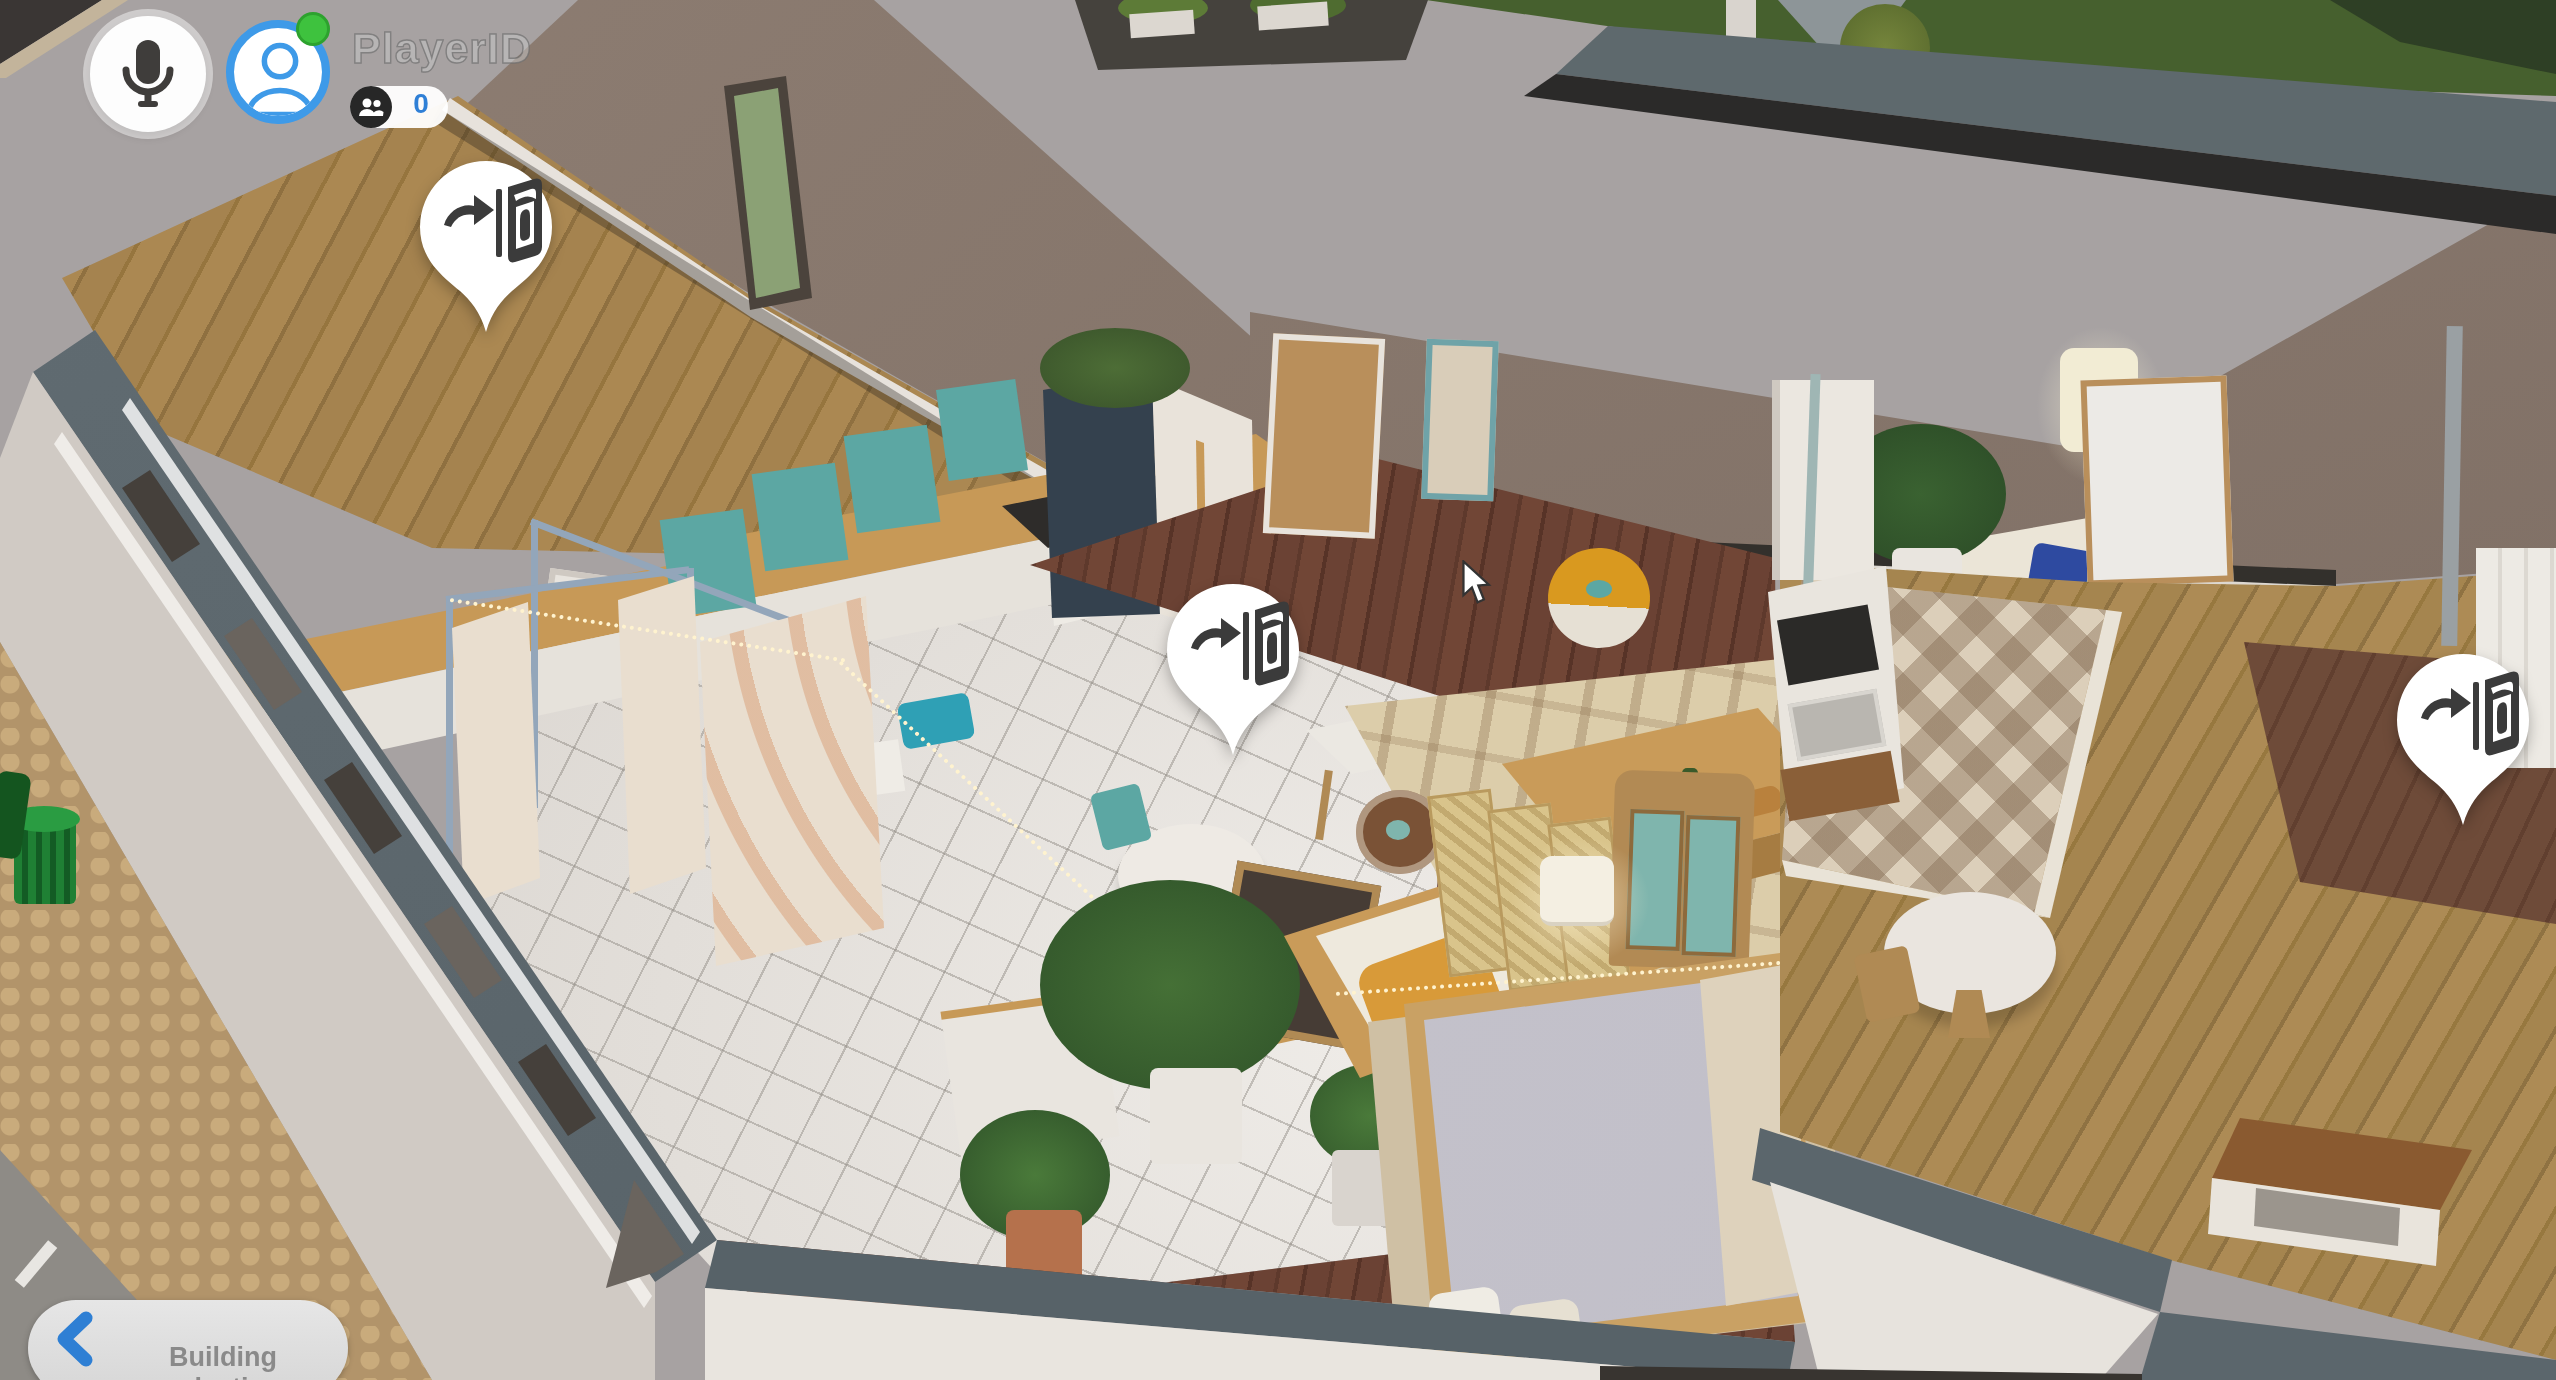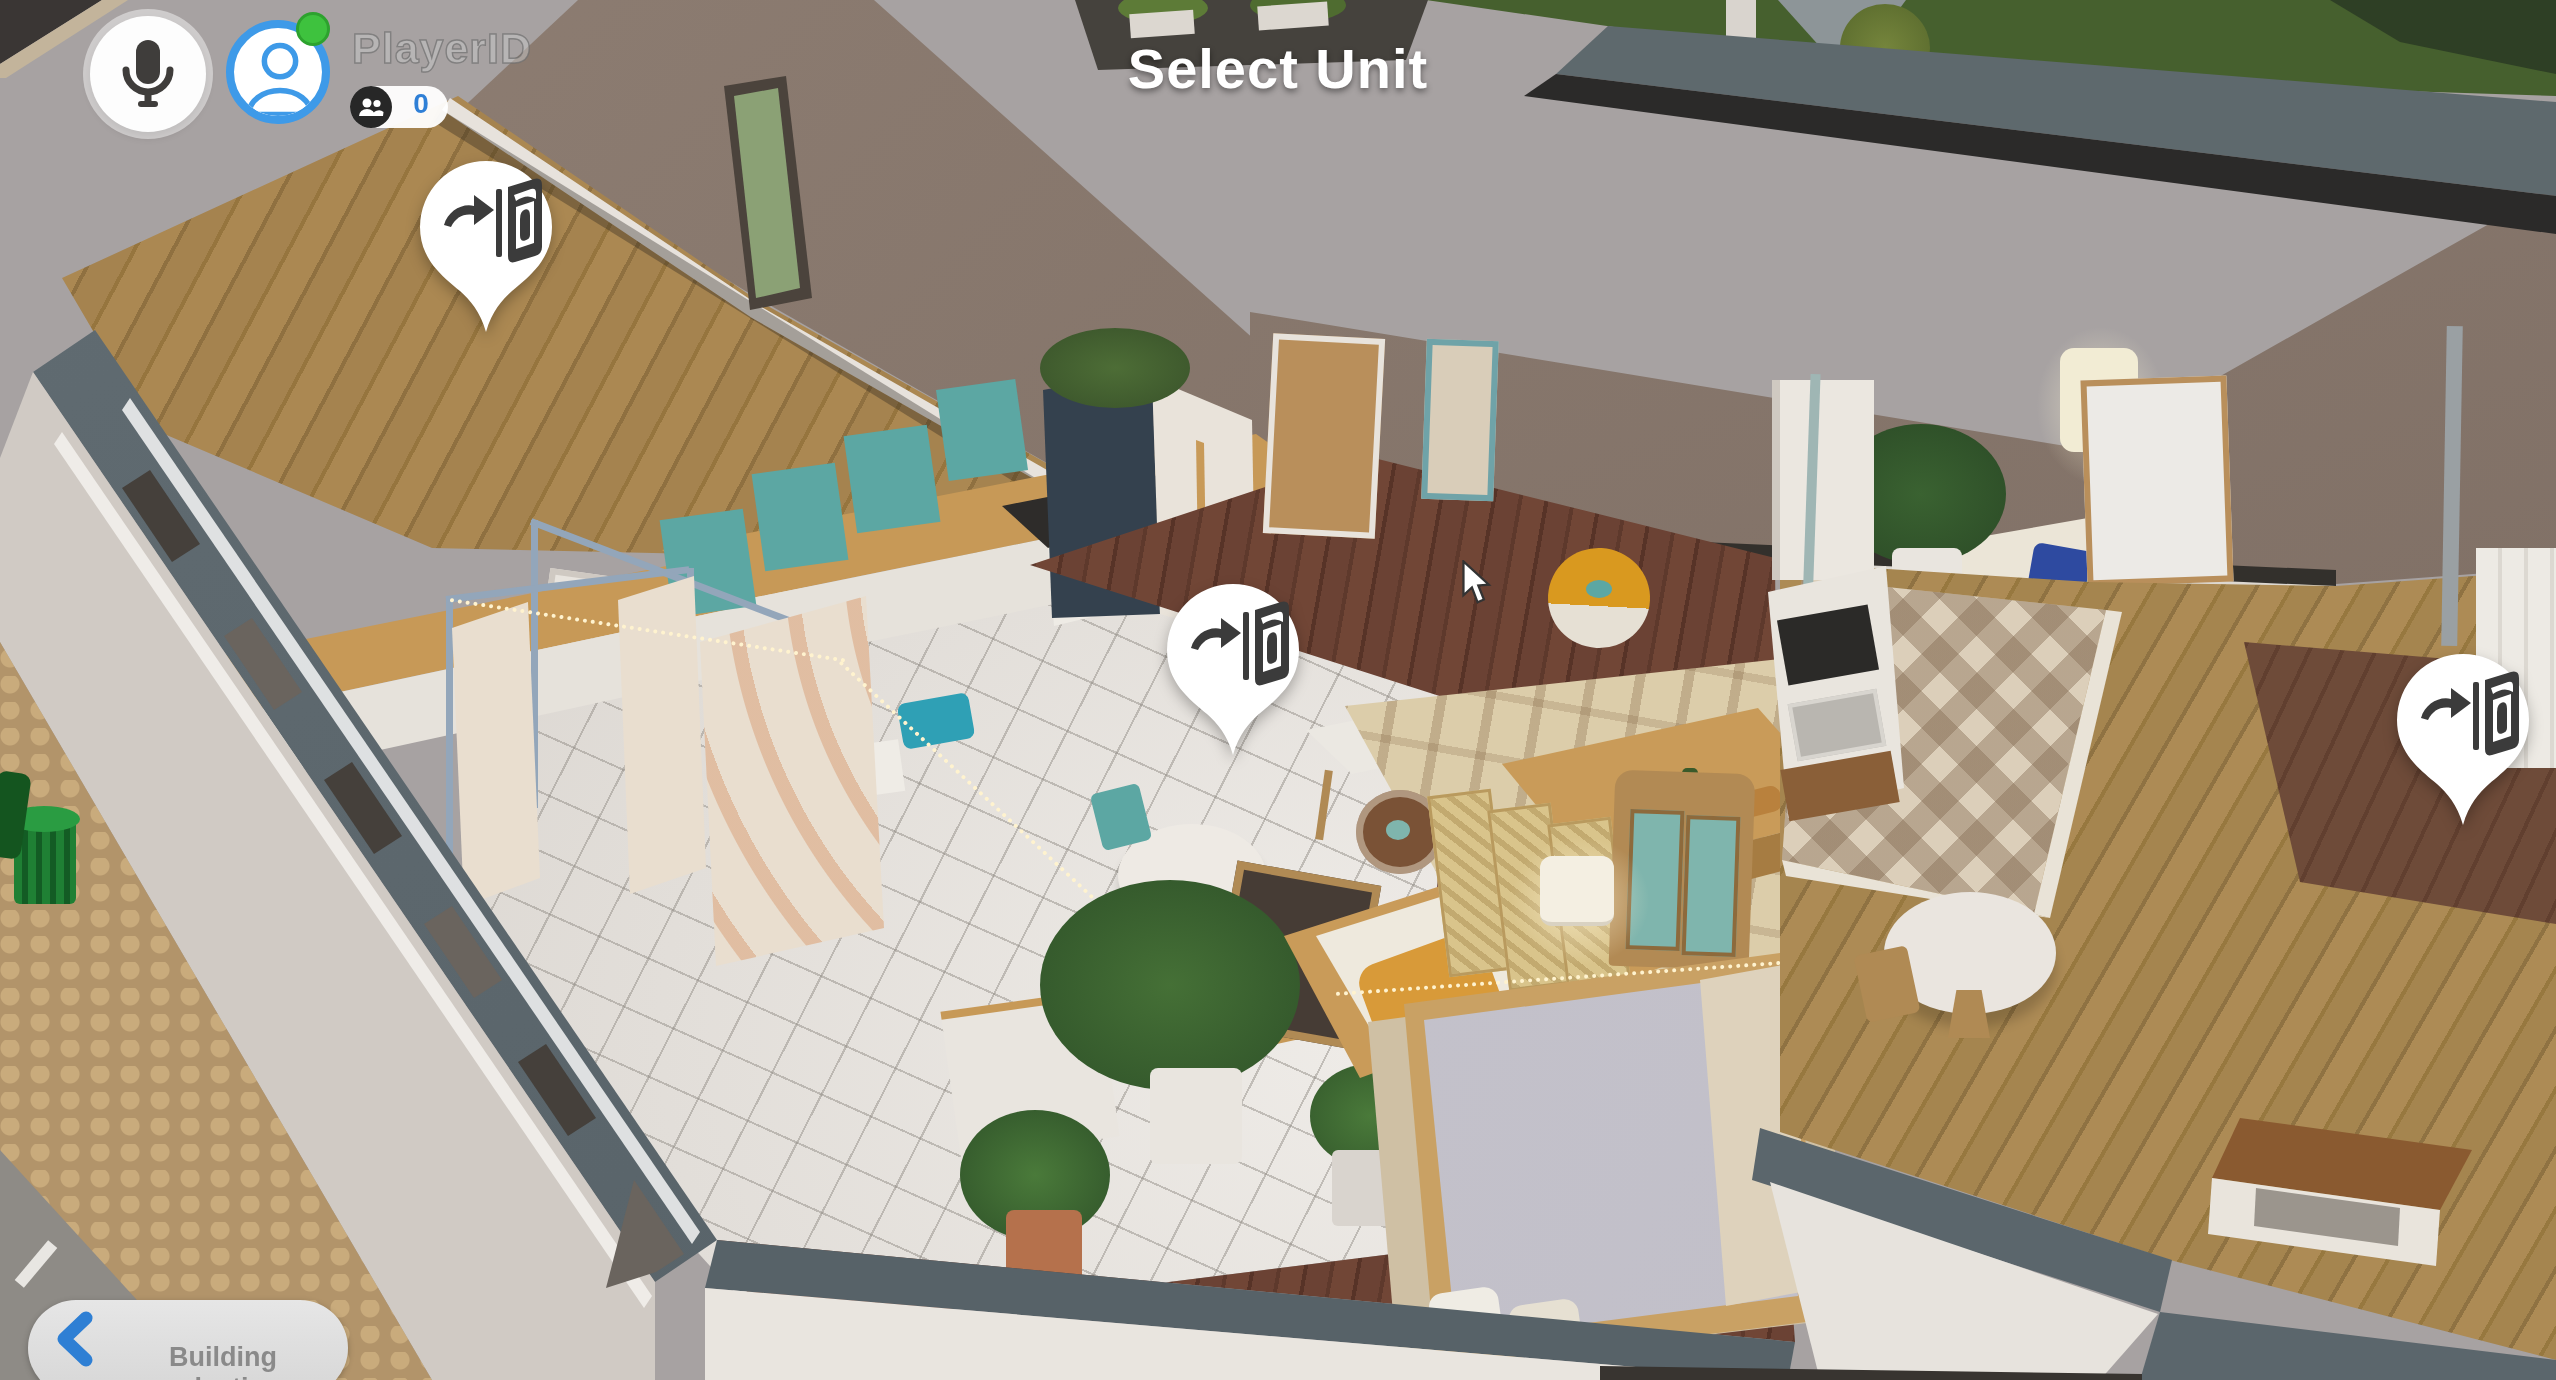--- a/index.html
+++ b/index.html
@@ -248,21 +248,20 @@
     <svg width="140" height="180">
         <use href="#unit-pin"></use>
       </svg>
   </div>
   <div class="pin" style="left:2393px;top:650px;">
     <svg width="140" height="180">
         <use href="#unit-pin"></use>
       </svg>
   </div>
 
-  <div class="hud-title">Select Unit</div>
 
   <div class="mic-btn">
     <svg width="56" height="72" viewBox="0 0 56 72">
       <rect x="16" y="2" width="24" height="44" rx="12" fill="#3f3d3b"></rect>
       <path d="M6 32 a 22 22 0 0 0 44 0" fill="none" stroke="#3f3d3b" stroke-width="7" stroke-linecap="round"></path>
       <rect x="24.5" y="54" width="7" height="10" fill="#3f3d3b"></rect>
       <rect x="18" y="63" width="20" height="6" rx="3" fill="#3f3d3b"></rect>
     </svg>
   </div>
 

